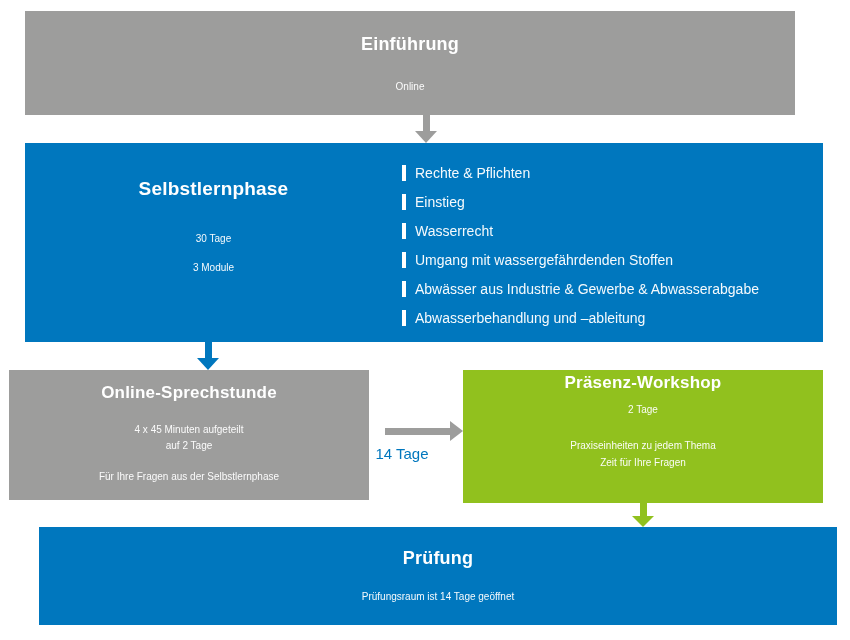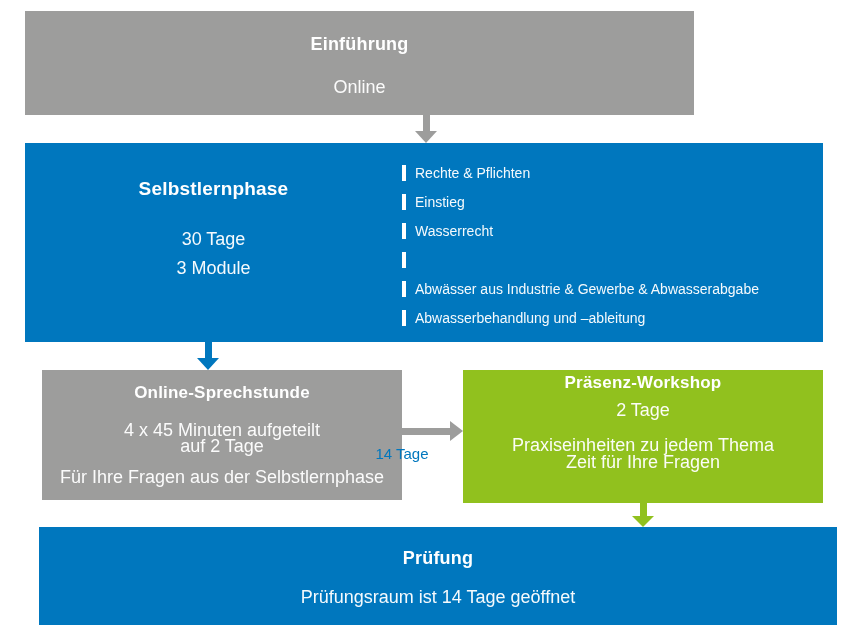--- a/index.html
+++ b/index.html
@@ -32,28 +32,28 @@
 
   .box-title {
     display: block;
     font-weight: bold;
     font-size: 18px;
     line-height: 20px;
     letter-spacing: 0.2px;
   }
   .box-sub {
     display: block;
-    font-size: 18px;
+    font-size: 10px;
     line-height: 16px;
     color: rgba(255,255,255,0.96);
   }
 
   
   .box-intro {
-    left: 25px; top: 11px; width: 669px; height: 104px;
+    left: 25px; top: 11px; width: 770px; height: 104px;
     padding-top: 23px;
   }
   .box-intro .box-sub { margin-top: 25px; }
 
   
   .box-selfstudy {
     left: 25px; top: 143px; width: 798px; height: 199px;
     display: flex; flex-direction: row; text-align: left;
   }
   .selfstudy-left {
@@ -79,21 +79,21 @@
   .module-bullet {
     display: inline-block;
     width: 4px; height: 16px;
     background: #ffffff;
     margin-right: 9px;
     flex: 0 0 4px;
   }
 
   
   .box-consult {
-    left: 42px; top: 370px; width: 360px; height: 130px;
+    left: 9px; top: 370px; width: 360px; height: 130px;
     padding-top: 13px;
   }
   .box-consult .box-title { font-size: 17px; line-height: 19px; }
   .consult-l1 { margin-top: 20px; }
   .consult-l3 { margin-top: 15px; }
 
   
   .box-workshop {
     left: 463px; top: 370px; width: 360px; height: 133px;
     padding-top: 3px;
@@ -177,20 +177,21 @@
       <li class="module-item">
         <span class="module-bullet"></span>
         <span>Einstieg</span>
       </li>
       <li class="module-item">
         <span class="module-bullet"></span>
         <span>Wasserrecht</span>
       </li>
       <li class="module-item">
         <span class="module-bullet"></span>
+        <span>Umgang mit wassergefährdenden Stoffen</span>
       </li>
       <li class="module-item">
         <span class="module-bullet"></span>
         <span>Abwässer aus Industrie &amp; Gewerbe &amp; Abwasserabgabe</span>
       </li>
       <li class="module-item">
         <span class="module-bullet"></span>
         <span>Abwasserbehandlung und –ableitung</span>
       </li>
     </ul>

